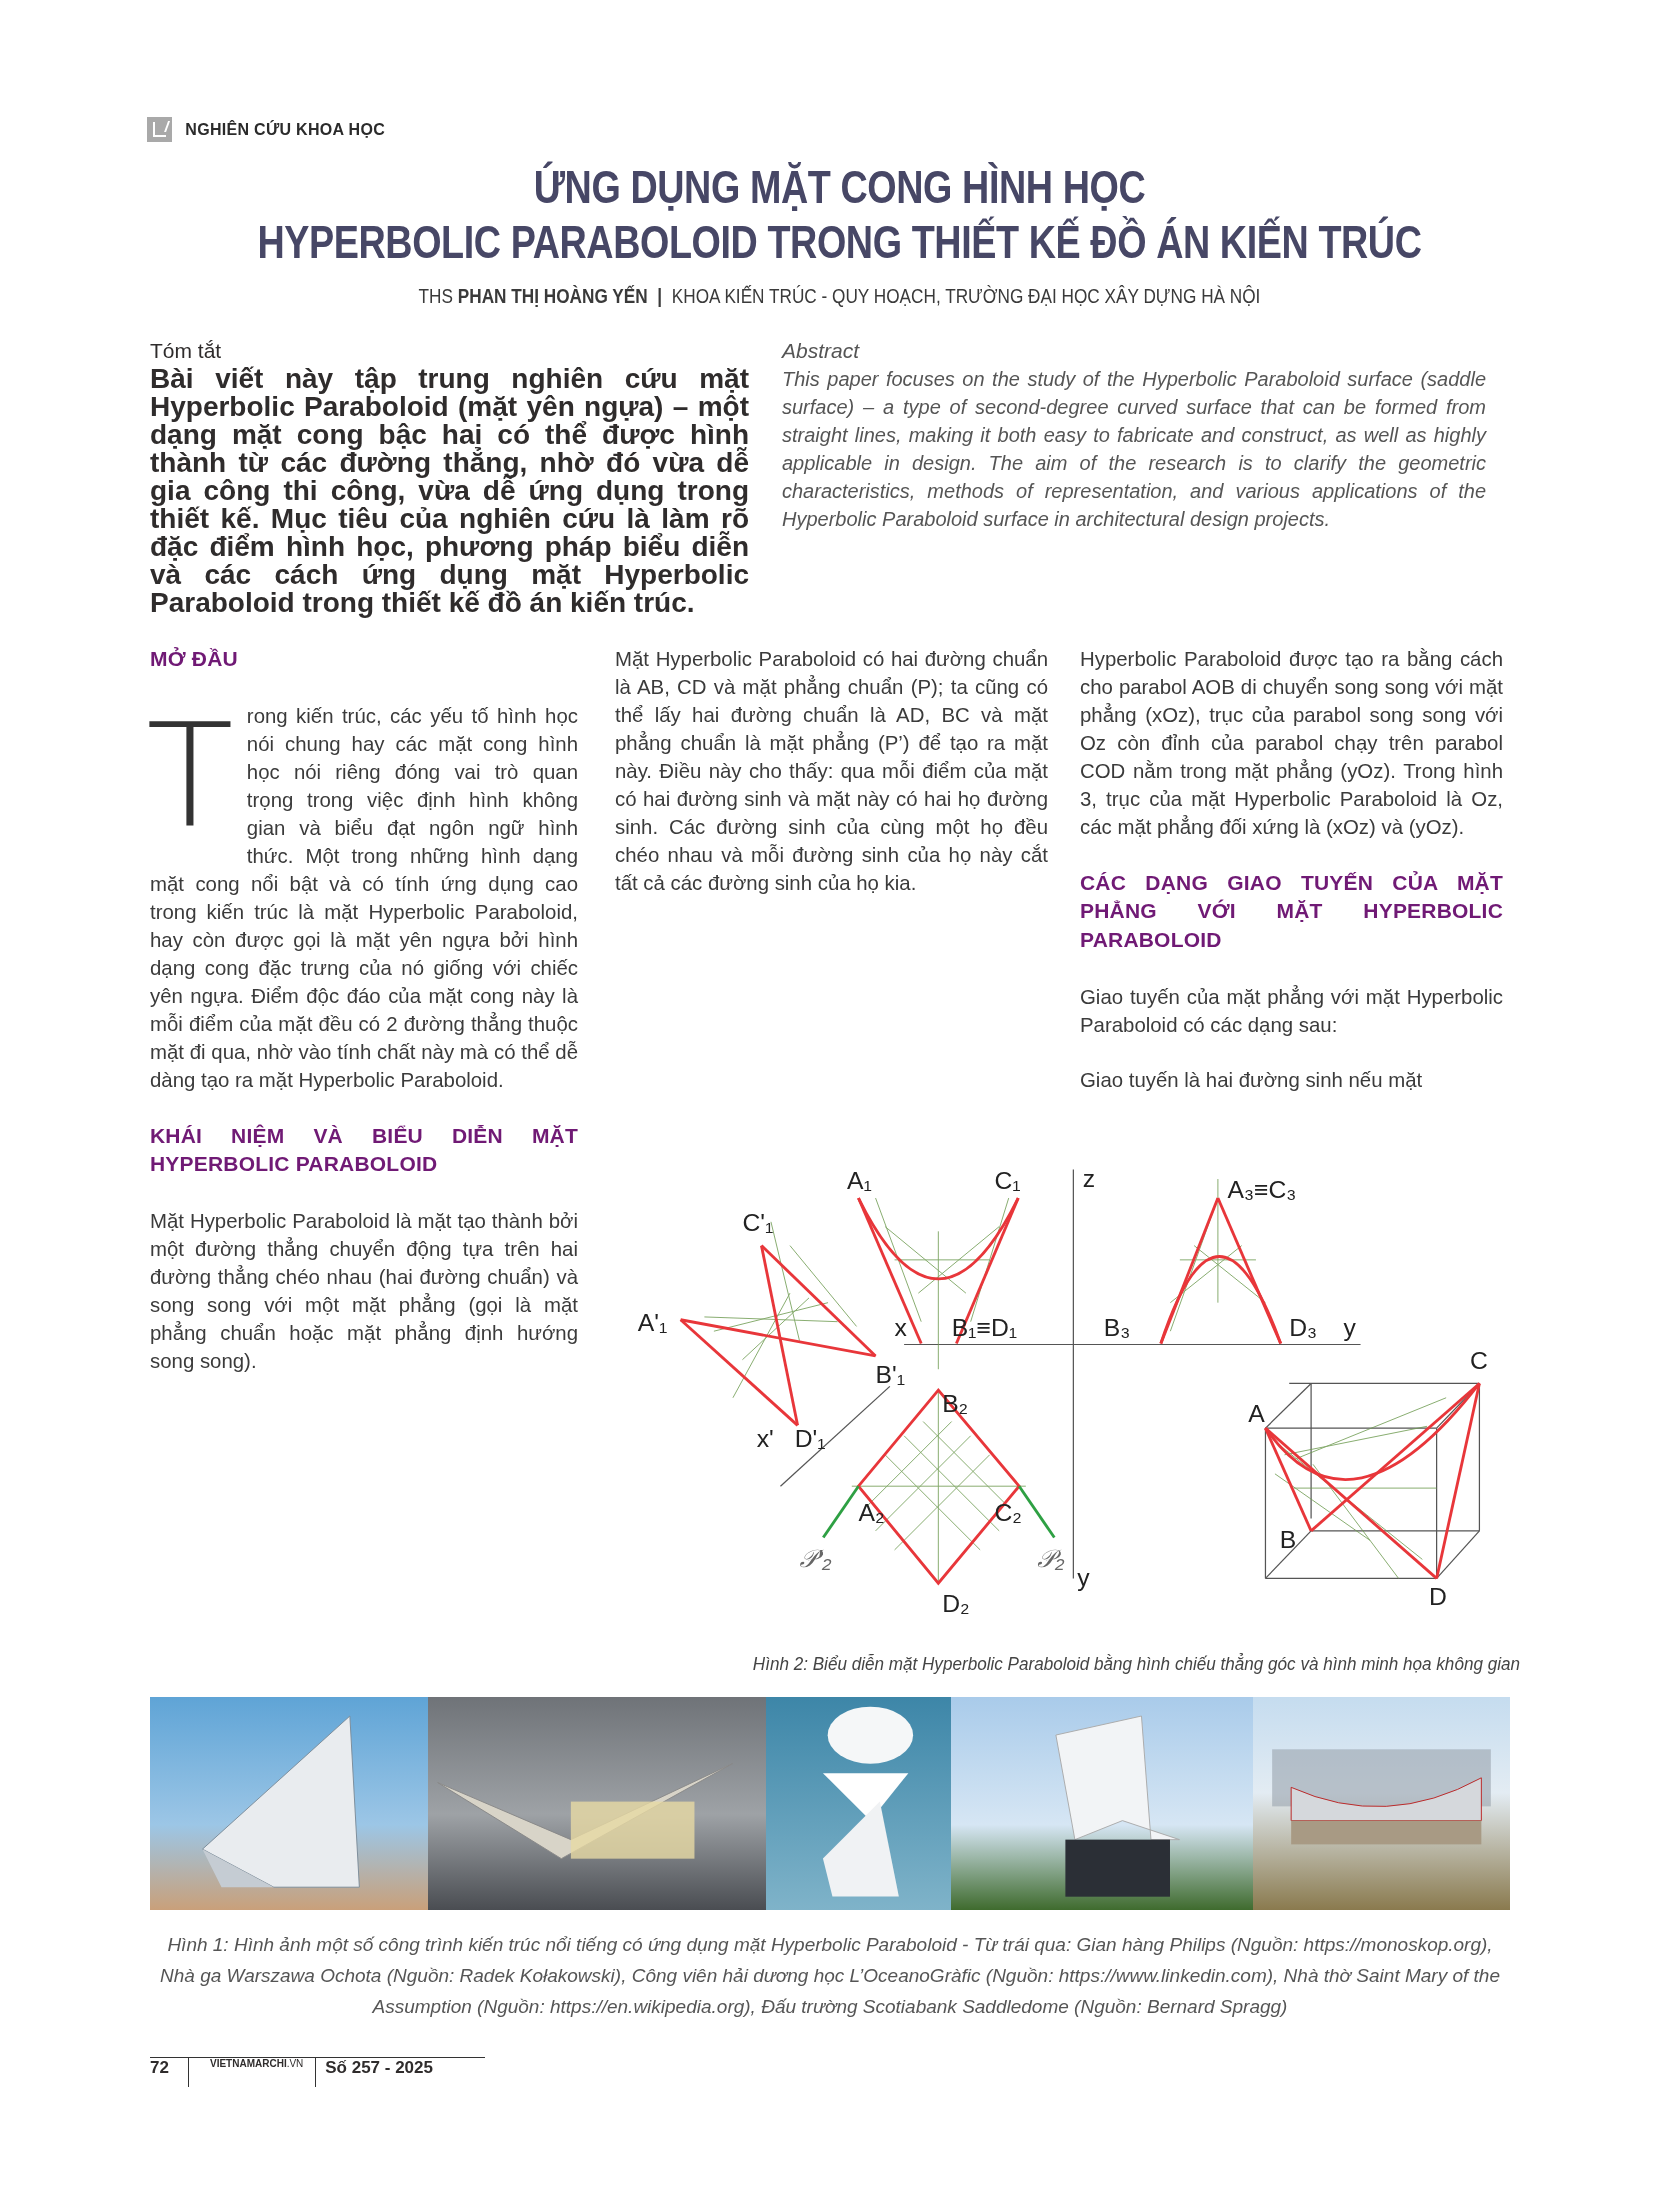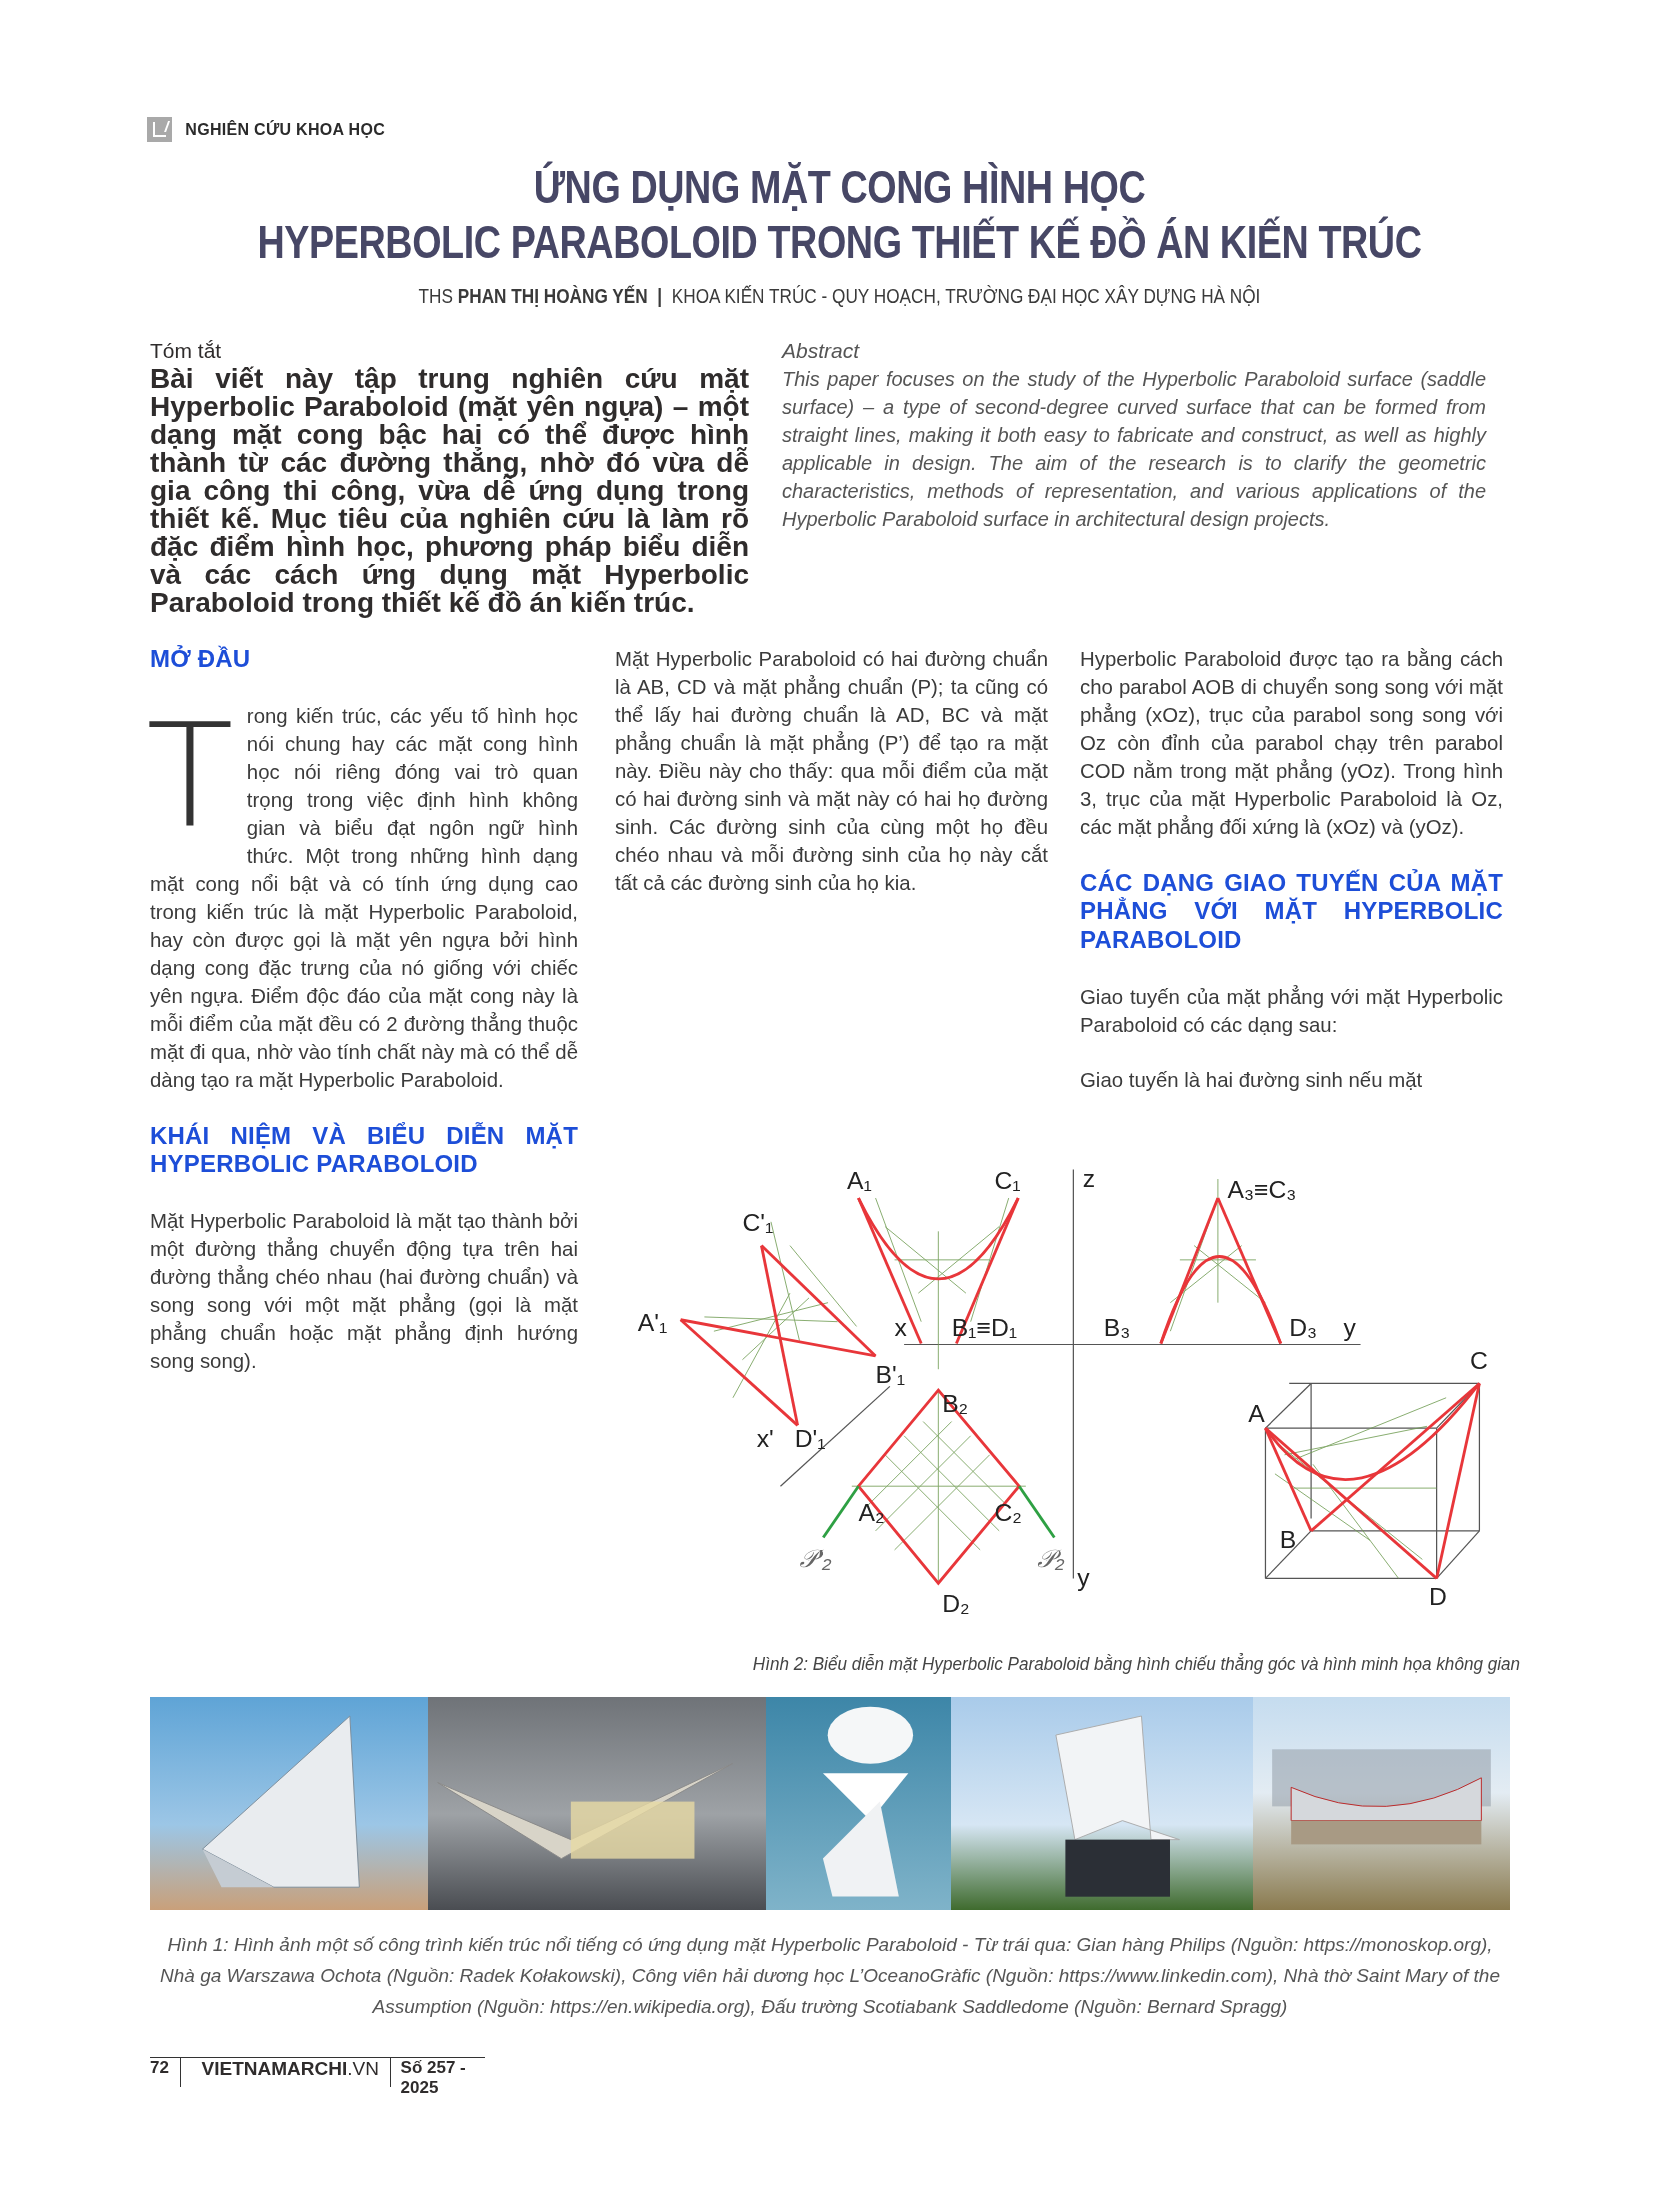--- a/index.html
+++ b/index.html
@@ -21,38 +21,38 @@
   .abstract-vi { position: absolute; left: 150px; top: 339px; width: 599px; }
   .abstract-vi .lbl { font-size: 21px; color: #2f2c2c; margin-bottom: 1.9px; }
   .abstract-vi .txt { font-size: 28px; font-weight: bold; line-height: 28px; text-align: justify; color: #2f2c2c; }
 
   .abstract-en { position: absolute; left: 782px; top: 339px; width: 704px; font-style: italic; color: #555; }
   .abstract-en .lbl { font-size: 21px; margin-bottom: 1.9px; }
   .abstract-en .txt { font-size: 20px; line-height: 28px; text-align: justify; }
 
   .col { position: absolute; font-size: 20.4px; line-height: 28px; color: #3b3b3b; text-align: justify; font-weight: 300; }
   .col p { margin-bottom: 27.6px; }
-  .col h3 { font-size: 24px; font-weight: bold; color: #1d4ed8; line-height: 28.5px; margin-bottom: 28.5px; letter-spacing: 0.2px; }
+  .col h3 { font-size: 21px; font-weight: bold; color: #701a75; line-height: 28.5px; margin-bottom: 28.5px; letter-spacing: 0.2px; }
   .col1 { left: 150px; top: 645px; width: 428px; }
   .col2 { left: 615px; top: 645px; width: 433px; }
   .col3 { left: 1080px; top: 645px; width: 423px; }
   .dropcap { float: left; font-size: 143px; line-height: 122px; height: 143px; margin: 13.3px 13.3px 0 -3.8px; font-weight: 300; color: #333; font-family: "DejaVu Sans", sans-serif; }
 
   .figure2 { position: absolute; left: 609px; top: 1141px; width: 904px; height: 504px; }
   .figure2 svg { width: 100%; height: 100%; }
   .fig2-caption { position: absolute; left: 599px; top: 1653px; width: 921px; text-align: right; font-style: italic; font-size: 19px; color: #444; transform: scaleX(0.9); transform-origin: right; }
 
   .photo-strip { position: absolute; left: 150px; top: 1697px; width: 1360px; height: 213px; display: flex; }
   .photo { height: 100%; position: relative; overflow: hidden; }
   .fig1-caption { position: absolute; left: 150px; top: 1929px; width: 1360px; text-align: center; font-style: italic; font-size: 19px; line-height: 31px; color: #555; }
 
   .footer { position: absolute; left: 150px; top: 2057px; width: 335px; border-top: 1px solid #333; height: 38px; display: flex; align-items: flex-start; }
   .footer .page-num { font-weight: bold; font-size: 17px; width: 38px; }
   .footer .vsep { width: 1px; height: 28.5px; background: #333; }
-  .footer .brand { font-weight: bold; font-size: 19px; padding: 0 11.4px 0 21px; }
+  .footer .brand { font-weight: bold; font-size: 10px; padding: 0 11.4px 0 21px; }
   .footer .brand span { font-weight: normal; }
   .footer .issue { font-weight: bold; font-size: 17px; padding-left: 9.5px; }
 </style>
 </head>
 <body>
 
 <div class="section-tag">
   <span class="tag-icon"></span>
   <span class="tag-label">NGHIÊN CỨU KHOA HỌC</span>
 </div>

